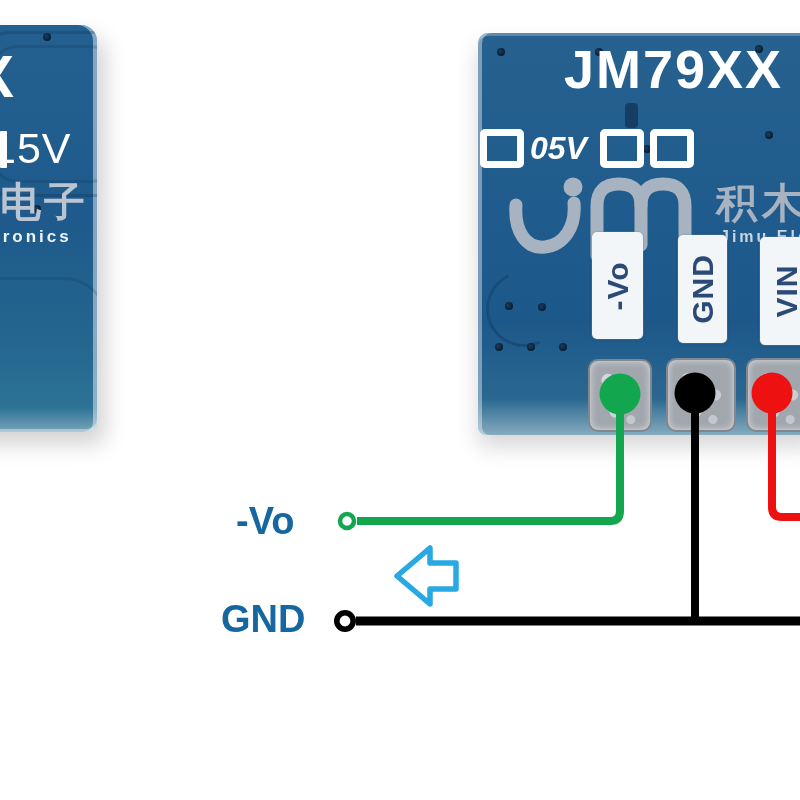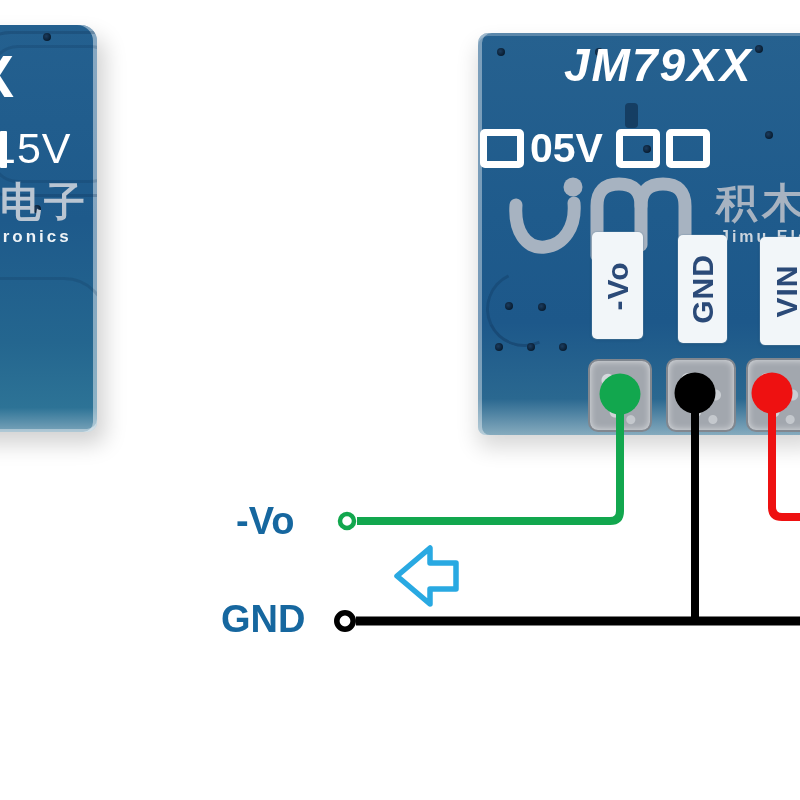--- a/index.html
+++ b/index.html
@@ -29,24 +29,24 @@
   .silk{position:absolute;color:#ffffff;line-height:1;z-index:2;white-space:nowrap;}
 
   
   .lb-x{left:8px;top:22px;font-size:60px;font-weight:800;}
   .lb-box-sliver{position:absolute;left:34px;top:106px;width:7px;height:37px;background:#fff;border-radius:1px;z-index:2;}
   .lb-15v{left:26px;top:102px;font-size:43px;font-weight:400;letter-spacing:1px;}
   .lb-cn{left:34px;top:157px;font-size:41px;font-weight:600;letter-spacing:3px;color:#b9c5d2;}
   .lb-en{left:28px;top:203px;font-size:17px;font-weight:600;letter-spacing:3px;color:#eef3f7;}
 
   
-  .rb-title{left:86px;top:9px;font-size:46px;font-weight:800;letter-spacing:2px;font-style:italic;}
+  .rb-title{left:86px;top:9px;font-size:54px;font-weight:800;letter-spacing:2px;}
   .opts{position:absolute;left:2px;top:96px;display:flex;align-items:center;z-index:2;}
   .chk{width:30px;height:25px;border:7px solid #ffffff;border-radius:5px;margin-right:6px;flex:0 0 auto;}
-  .optlabel{font-size:41px;font-weight:800;color:#ffffff;line-height:39px;margin-right:13px;white-space:nowrap;}
+  .optlabel{font-size:32px;font-weight:800;color:#ffffff;line-height:39px;margin-right:13px;white-space:nowrap;font-style:italic;}
 
   .logo-svg{position:absolute;left:28px;top:136px;z-index:2;}
   .rb-cn{left:238px;top:150px;font-size:41px;font-weight:600;letter-spacing:5px;color:#a7b3c1;}
   .rb-en{left:242px;top:196px;font-size:16px;font-weight:700;letter-spacing:3px;color:#ccd5de;}
 
   
   .pinbox{
     position:absolute;background:#f2f6f9;border-radius:5px;z-index:3;
     display:flex;align-items:center;justify-content:center;
     box-shadow:0 0 0 1px rgba(120,150,175,.25), 0 1px 3px rgba(20,50,80,.25);

